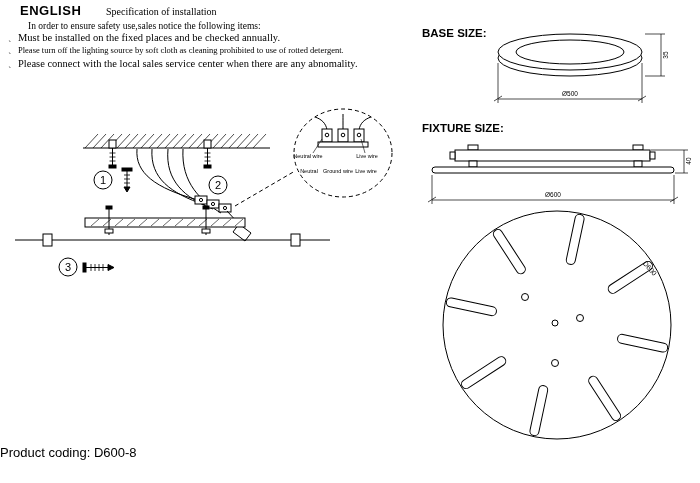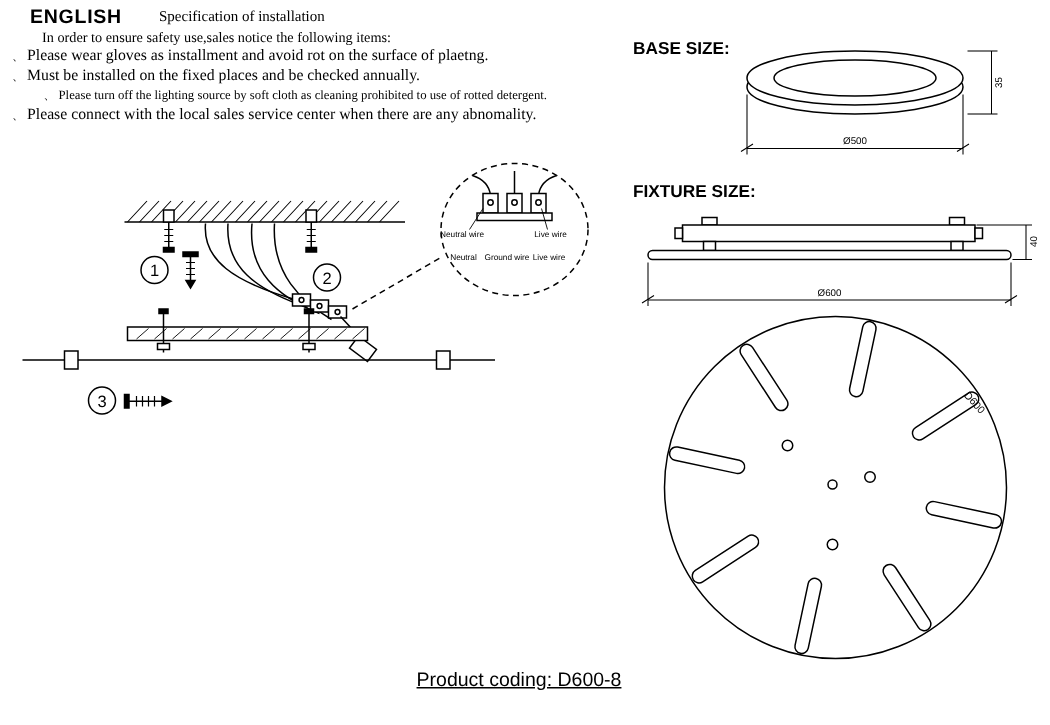--- a/index.html
+++ b/index.html
@@ -10,45 +10,42 @@
   }
   .abs { position:absolute; }
   .lang-title {
     left:20px; top:3px; font-family:"Liberation Sans", sans-serif;
     font-weight:bold; font-size:13px; letter-spacing:0.5px;
   }
   .doc-subtitle { left:106px; top:6px; font-size:10px; }
   .safety-intro { left:28px; top:21px; font-size:9.5px; }
   .safety-list { left:8px; top:32px; }
   .safety-item { font-size:10.5px; height:13px; white-space:nowrap; }
-  .safety-item.small { font-size:8.5px;margin-left:21px; }
+  .safety-item.small { font-size:8.5px; }
   .bullet { font-size:8px; margin-right:2px; }
   .size-label {
     font-family:"Liberation Sans", sans-serif; font-weight:bold; font-size:11.5px;
   }
   .base-label { left:422px; top:27px; }
   .fixture-label { left:422px; top:122px; }
   .footer {
-    left:0; top:445px; width:692px; text-align:center;
-    font-size:13px; font-family:"Liberation Sans", sans-serif;text-decoration:underline;
+    left:0; top:445px; width:692px; 
+    font-size:13px; font-family:"Liberation Sans", sans-serif;
   }
   svg { position:absolute; overflow:visible; }
   svg text { font-family:"Liberation Sans", sans-serif; fill:#000; stroke:none; }
 </style>
 </head>
 <body>
 
 <div class="abs lang-title">ENGLISH</div>
 <div class="abs doc-subtitle">Specification of installation</div>
 <div class="abs safety-intro">In order to ensure safety use,sales notice the following items:</div>
 
 <div class="abs safety-list">
-  <div class="safety-item">
-    <span class="bullet">、</span><span>Please wear gloves as installment and avoid rot on the surface of plaetng.</span>
-  </div>
   <div class="safety-item">
     <span class="bullet">、</span><span>Must be installed on the fixed places and be checked annually.</span>
   </div>
   <div class="safety-item small">
     <span class="bullet">、</span><span>Please turn off the lighting source by soft cloth as cleaning prohibited to use of rotted detergent.</span>
   </div>
   <div class="safety-item">
     <span class="bullet">、</span><span>Please connect with the local sales service center when there are any abnomality.</span>
   </div>
 </div>

